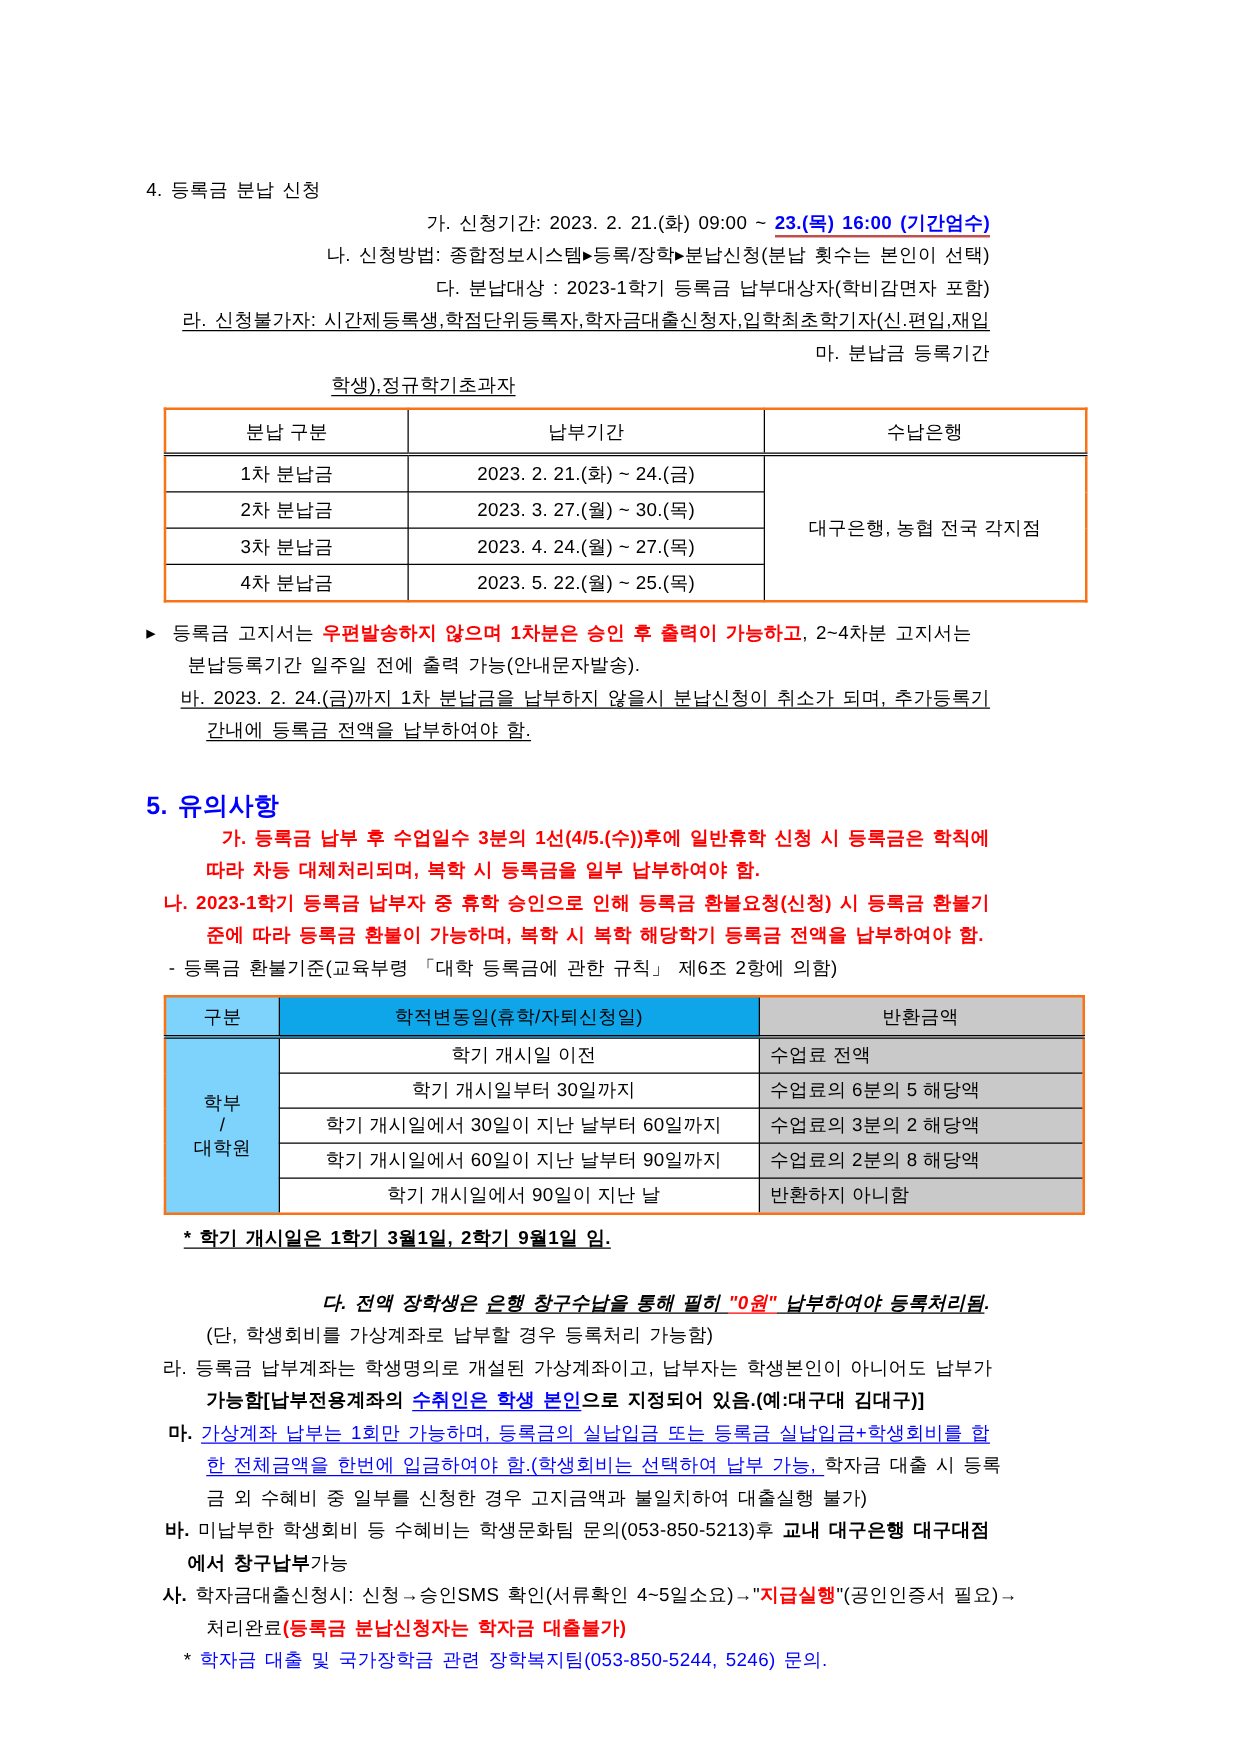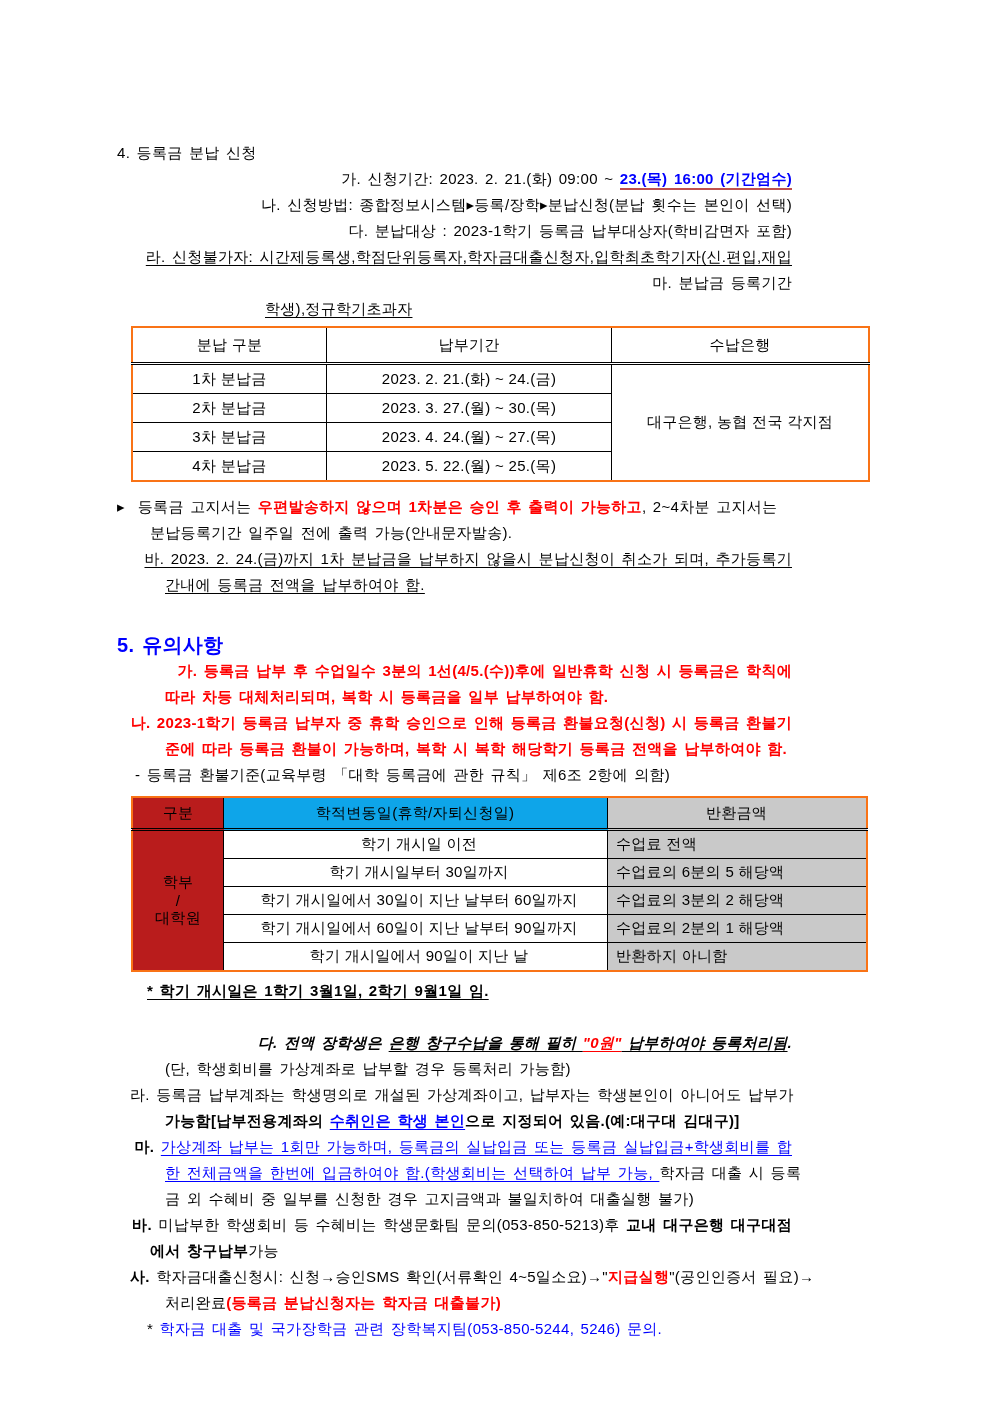--- a/index.html
+++ b/index.html
@@ -32,21 +32,21 @@
   .t1,.t2{border:2px solid #f97316;}
   .t1{width:727px;margin-top:4px;}
   .t1 th{height:32px;font-weight:normal;font-size:15px;letter-spacing:.3px;border-bottom:3px double #000;}
   .t1 td{height:26px;text-align:center;font-size:15px;letter-spacing:.3px;}
   .t1 .c1{width:191px;}
   .t1 .c2{width:282px;}
   .t1 .c3{width:254px;}
   .t2{width:727px;margin-top:8px;}
   .t2 th{height:28px;font-weight:normal;font-size:15px;letter-spacing:.3px;background:#0ea5e9;border-bottom:3px double #000;}
   .t2 td{height:25px;font-size:15px;letter-spacing:.3px;}
-  .t2 .g1{width:88px;text-align:center;background:#b91c1c;}
+  .t2 .g1{width:88px;text-align:center;background:#7dd3fc;}
   .t2 .g2{width:382px;text-align:center;padding-left:8px;}
   .t2 .g3{width:257px;text-align:left;padding-left:8px;background:#c9c9c9;}
 </style>
 </head>
 <body>
 
 <div class="doc">
 
   <div class="line">4. 등록금 분납 신청</div>
 
@@ -122,21 +122,21 @@
       <tr>
         <td class="g2">학기 개시일부터 30일까지</td>
         <td class="g3">수업료의 6분의 5 해당액</td>
       </tr>
       <tr>
         <td class="g2">학기 개시일에서 30일이 지난 날부터 60일까지</td>
         <td class="g3">수업료의 3분의 2 해당액</td>
       </tr>
       <tr>
         <td class="g2">학기 개시일에서 60일이 지난 날부터 90일까지</td>
-        <td class="g3">수업료의 2분의 1 해당액</td>
+        <td class="g3">수업료의 2분의 8 해당액</td>
       </tr>
       <tr>
         <td class="g2">학기 개시일에서 90일이 지난 날</td>
         <td class="g3">반환하지 아니함</td>
       </tr>
     </tbody>
   </table>
 
   <div class="line pad30 b u gap-sm">* 학기 개시일은 1학기 3월1일, 2학기 9월1일 임.</div>
 

